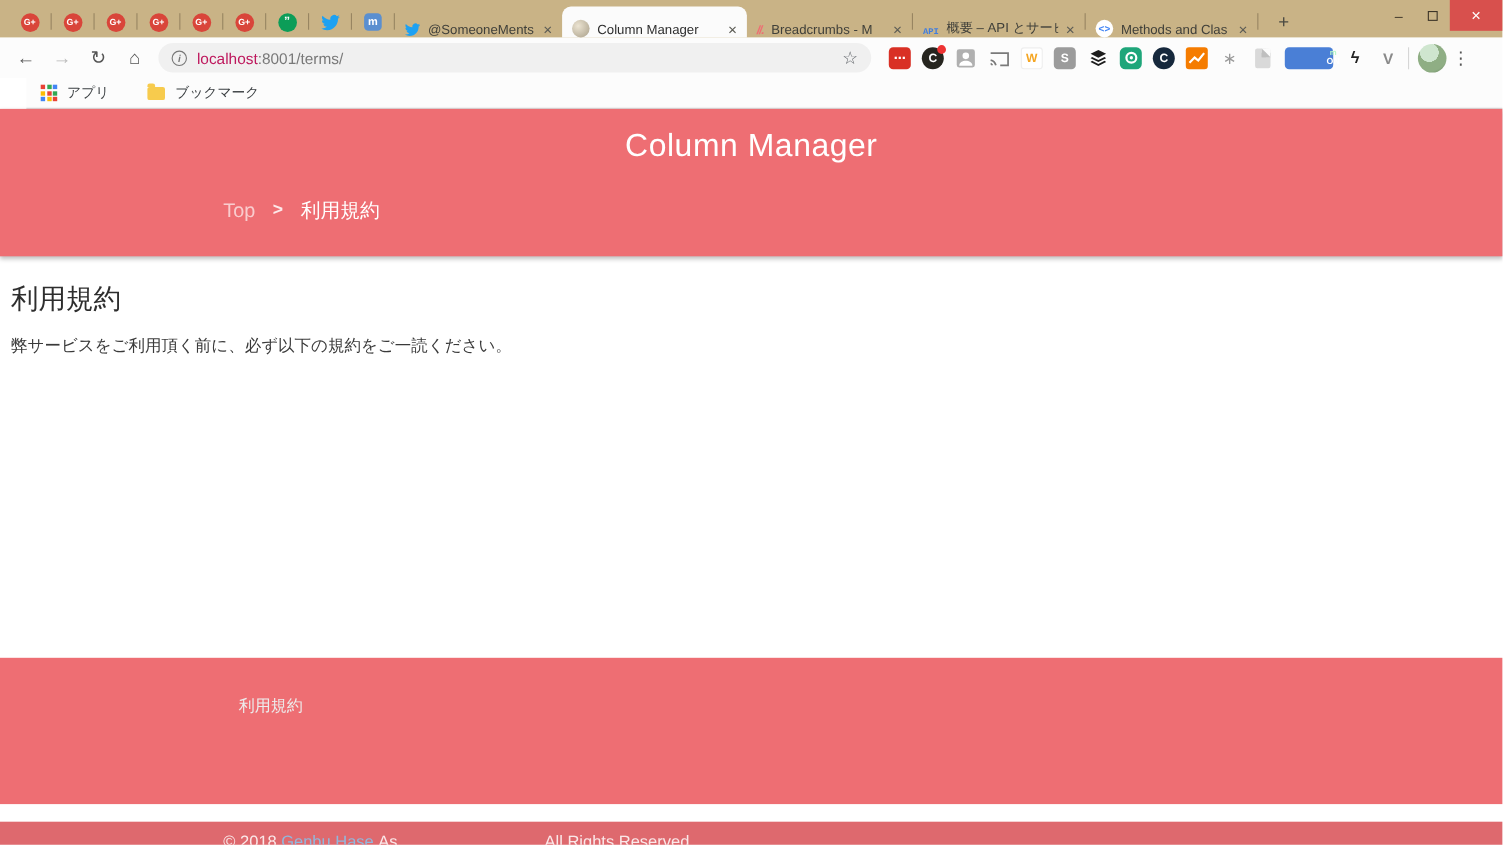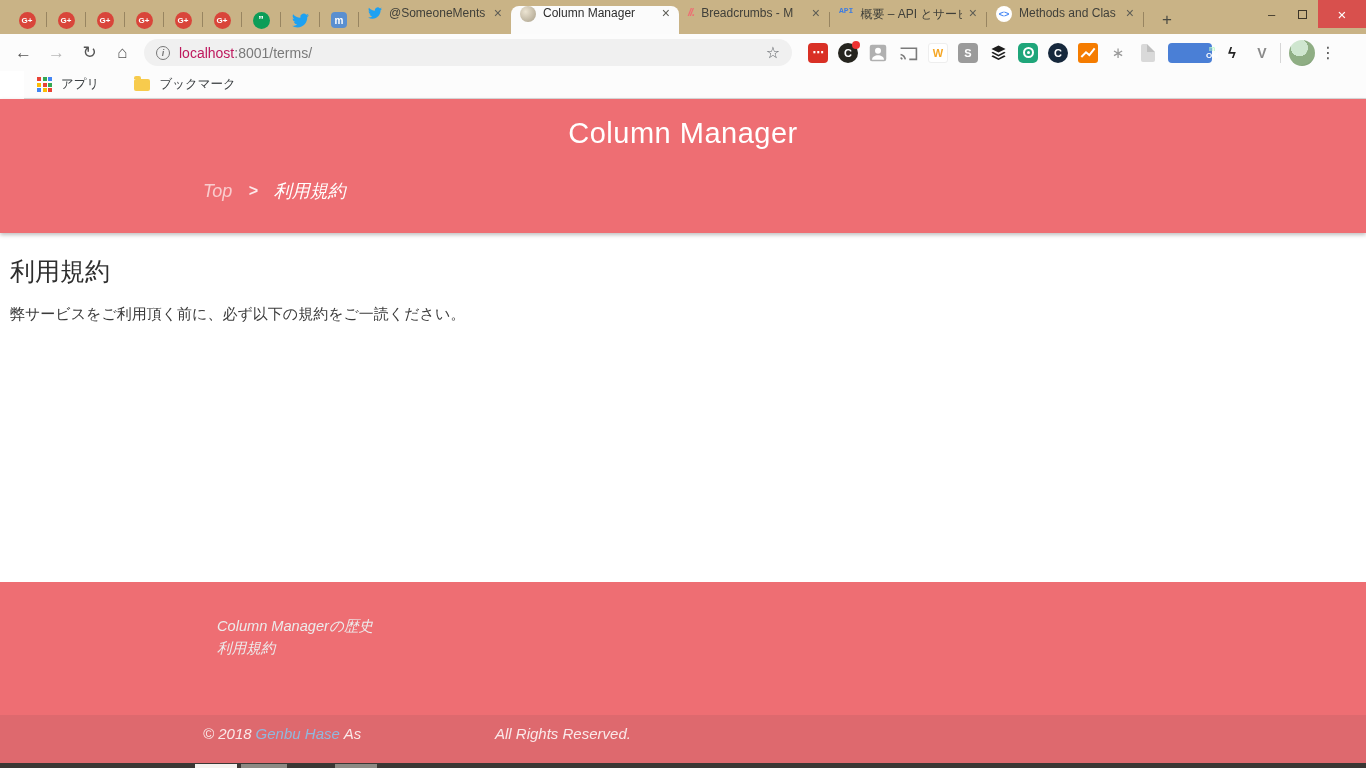--- a/index.html
+++ b/index.html
@@ -4,21 +4,21 @@
 <style>
   * { margin:0; padding:0; box-sizing:border-box; }
   html,body { width:1366px; height:768px; overflow:hidden; }
   body { font-family:"Liberation Sans","DejaVu Sans",sans-serif; background:#fff; }
   .window { position:relative; width:1366px; height:768px; }
 
   
   .tabstrip { position:relative; height:34px; background:#c9b386; display:flex; align-items:flex-end; padding-left:8px; }
   .pinned-tab { width:38px; height:28px; display:flex; align-items:center; justify-content:center; }
   .vsep { width:1px; height:15px; background:rgba(60,50,30,.35); margin-bottom:7px; }
-  .tab { height:28px; display:flex; align-items:flex-start; gap:7px; padding:0 9px; font-size:12px; color:#40403a; }
+  .tab { height:28px; display:flex; align-items:flex-end; gap:7px; padding:0 9px; font-size:12px; color:#40403a; }
   .tab .tab-title { white-space:nowrap; overflow:hidden; flex:1; }
   .tab .tab-close { color:#5c5c55; font-size:14px; line-height:1; cursor:pointer; }
   .tab.active { background:#fbfbfb; border-radius:8px 8px 0 0; color:#2d2d2d; }
   .gplus { width:17px; height:17px; border-radius:50%; background:#d9453a; color:#fff; font-size:8px; font-weight:bold; display:flex; align-items:center; justify-content:center; }
   .hangouts { width:17px; height:17px; border-radius:50%; background:#0c9d58; color:#fff; font-size:11px; font-weight:bold; display:flex; align-items:center; justify-content:center; }
   .masto { width:16px; height:16px; border-radius:4px; background:#5a8fd0; color:#fff; font-size:10px; font-weight:bold; display:flex; align-items:center; justify-content:center; }
   .cm-favicon { width:16px; height:16px; border-radius:50%; background:radial-gradient(circle at 35% 35%, #ece4d2, #a89e88); }
   .mzl { color:#ee6e73; font-weight:bold; font-style:italic; font-size:11px; letter-spacing:-1px; }
   .api-fav { color:#3f7de0; font-weight:bold; font-size:8px; font-family:"Liberation Mono","DejaVu Sans Mono",monospace; }
   .gdev { width:16px; height:16px; border-radius:50%; background:#fff; color:#4285f4; font-size:9px; font-weight:bold; display:flex; align-items:center; justify-content:center; }
@@ -65,21 +65,21 @@
   .bookmarks { height:28px; background:#fcfcfc; border-bottom:1px solid #dadada; display:flex; align-items:center; padding-left:13px; font-size:12.5px; color:#3c4043; gap:9px;margin-left:24px; }
   .apps-grid { display:grid; grid-template-columns:repeat(3,4px); grid-gap:1.5px; }
   .apps-grid i { width:4px; height:4px; }
   .bk-folder { width:16px; height:12px; background:#f7cb4d; border-radius:2px; position:relative; margin-left:22px; }
   .bk-folder::before { content:""; position:absolute; top:-3px; left:0; width:7px; height:3px; background:#f7cb4d; border-radius:2px 2px 0 0; }
   .bk-label { margin-right:4px; }
 
   
   .page-header { height:134px; background:#ee6e73; box-shadow:0 2px 4px rgba(0,0,0,.25); position:relative; }
   .site-title { padding-top:14px; text-align:center; color:#fff; font-size:29px; font-weight:400; letter-spacing:.5px; line-height:40px; }
-  .container { width:960px; margin:0 auto;font-style:italic; }
+  .container { width:960px; margin:16px auto; }
   .breadcrumb { margin-top:26px; font-size:18px; display:flex; align-items:center; }
   .bc-top { color:rgba(255,255,255,.65); }
   .bc-sep { color:rgba(255,255,255,.85); padding:0 16px; font-weight:bold; font-size:16px; }
   .bc-current { color:#fff; }
 
   .main-content { height:349px; background:#fff; padding:22px 10px 0 10px; }
   .main-heading { font-size:25px; font-weight:400; color:#2e2e2e; }
   .main-para { margin-top:17px; font-size:15px; color:#3a3a3a; }
 
   .page-footer { height:133px; background:#ee6e73; }
@@ -290,21 +290,20 @@
   </div>
 
   <div class="main-content">
     <h4 class="main-heading">利用規約</h4>
     <p class="main-para">弊サービスをご利用頂く前に、必ず以下の規約をご一読ください。</p>
   </div>
 
   <div class="page-footer">
     <div class="container">
       <ul class="footer-links">
-        <li><a>Column Managerの歴史</a></li>
         <li><a>利用規約</a></li>
       </ul>
     </div>
   </div>
 
   <div class="copyright-bar">
     <div class="container copyright-inner">
       <span class="copy-left"><span>© 2018</span><a class="copy-link">Genbu Hase</a><span>As</span></span>
       <span class="copy-right">All Rights Reserved.</span>
     </div>

